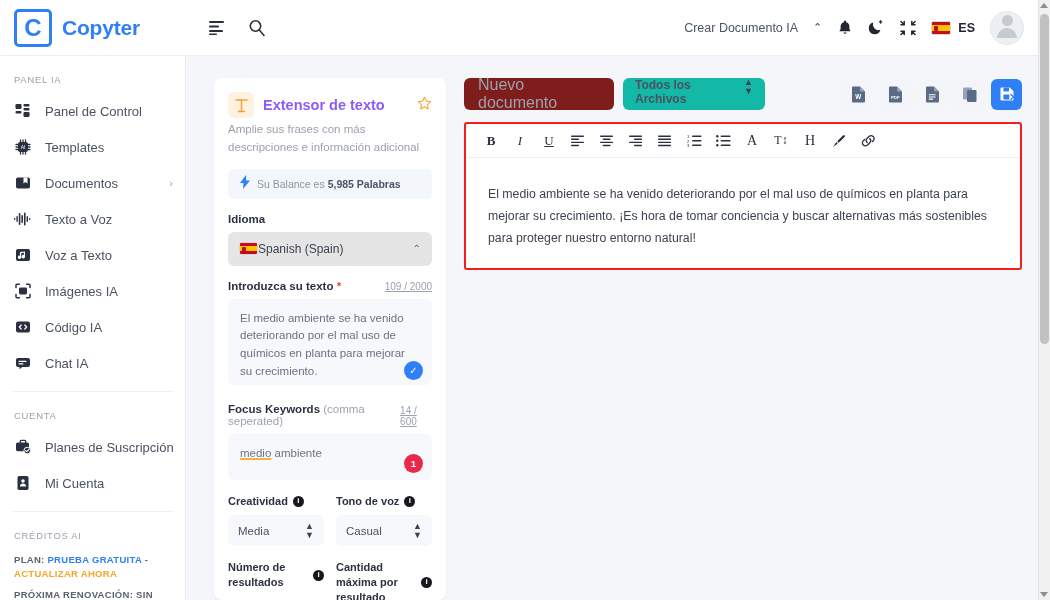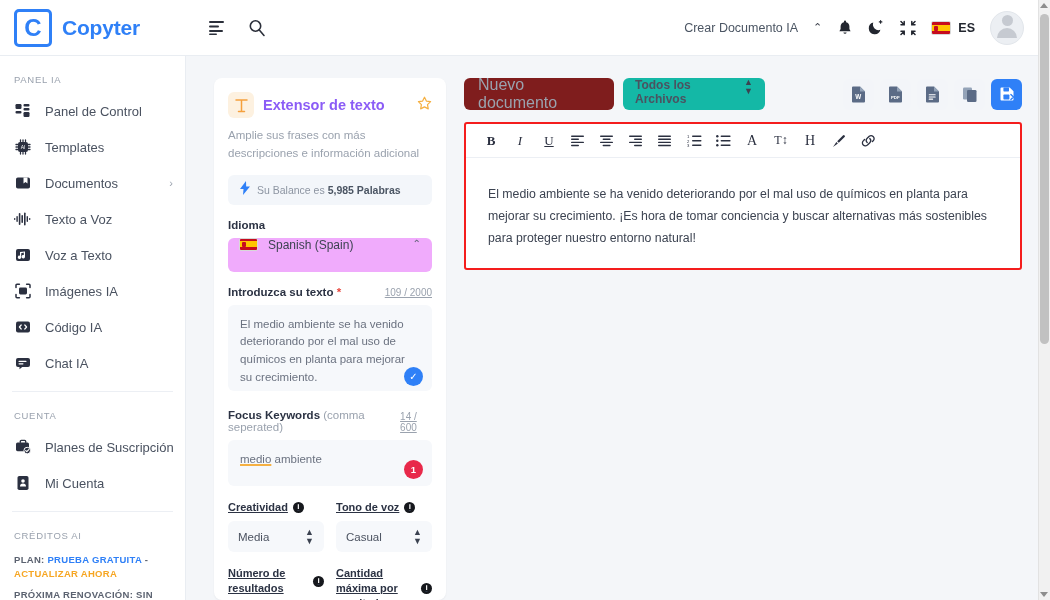--- a/index.html
+++ b/index.html
@@ -70,32 +70,32 @@
   
   .form-card {
     width: 232px; flex: none; background: #ffffff; border-radius: 8px;
     padding: 14px 14px 10px 14px; box-shadow: 0 1px 2px rgba(16,24,40,.05);
     height: 522px; overflow: hidden;
   }
   .fc-head { display: flex; align-items: center; gap: 9px; }
   .fc-badge { width: 26px; height: 26px; border-radius: 6px; background: #fdf1e0; display:flex; align-items:center; justify-content:center; color:#f5a03c; flex:none;}
   .fc-title { font-size: 14.5px; font-weight: bold; color: #8b5cf6; flex: 1; }
   .fc-star { color: #f5b042; font-size: 15px; cursor: pointer; }
-  .fc-desc { font-size: 11.5px; color: #9aa2ae; line-height: 1.55; margin-top: 9px; }
+  .fc-desc { font-size: 11.5px; color: #9aa2ae; line-height: 1.55; margin-top: 3px; }
   .balance { margin-top: 12px; background: #f3f6fa; border-radius: 6px; height: 30px; display:flex; align-items:center; gap:7px; padding: 0 12px; }
   .bolt { color: #2f80f7; font-size: 12px; }
   .balance-txt { font-size: 10.5px; color: #8d95a2; }
   .balance-txt b { color: #4b5563; }
   .fl { margin-top: 14px; display:flex; align-items:flex-end; justify-content:space-between; }
   .fl-label { font-size: 11.5px; font-weight: bold; color: #2b3243; }
   .req { color: #e8453c; }
   .fl-count { font-size: 10px; color: #9aa2ae; text-decoration: underline; }
   .sel-lang {
-    margin-top: 7px; height: 34px; background: #f0abfc; border-radius: 6px;
-    display:flex; align-items:flex-start; gap:10px; padding: 0 11px; cursor:pointer;
+    margin-top: 7px; height: 34px; background: #e5e5e5; border-radius: 6px;
+    display:flex; align-items:center; gap:0; padding: 0 11px; cursor:pointer;
   }
   .sel-lang .flag { width: 19px; height: 13px; }
   .sel-lang-txt { font-size: 12px; color: #3c4351; flex:1; }
   .sel-chev { font-size: 10px; color: #5a6170; }
   .ta-wrap { position: relative; margin-top: 7px; }
   .ta {
     width: 100%; height: 86px; background: #f6f8fb; border: none; border-radius: 6px;
     padding: 11px 12px; font-size: 11.5px; color: #6b7280; line-height: 1.55;
     font-family: "Liberation Sans", sans-serif; resize: none;
   }
@@ -104,21 +104,21 @@
     position: absolute; right: 9px; bottom: 9px; width: 19px; height: 19px; border-radius: 50%;
     background: #2f80f7; color:#fff; font-size: 10px; display:flex; align-items:center; justify-content:center;
   }
   .badge-num {
     position: absolute; right: 9px; bottom: 7px; width: 19px; height: 19px; border-radius: 50%;
     background: #e8294a; color:#fff; font-size: 9.5px; font-weight:bold; display:flex; align-items:center; justify-content:center;
   }
   .kw-underline { text-decoration: underline; text-decoration-color:#f5b042; text-decoration-thickness:2px; }
   .two-col { display:flex; gap: 12px; margin-top: 14px; }
   .col { flex: 1; min-width: 0; }
-  .col-label { font-size: 11px; font-weight: bold; color: #2b3243; display:flex; align-items:center; gap:5px; line-height:1.35;text-decoration:underline; }
+  .col-label { font-size: 11px; font-weight: bold; color: #2b3243; display:flex; align-items:center; gap:5px; line-height:1.35; }
   .info-dot { width:11px; height:11px; border-radius:50%; background:#16181d; color:#fff; font-size:8px; font-weight:bold; display:inline-flex; align-items:center; justify-content:center; flex:none;}
   .mini-sel {
     margin-top: 7px; height: 31px; background:#f6f8fb; border-radius:6px; display:flex;
     align-items:center; justify-content:space-between; padding: 0 10px; font-size: 11.5px; color:#4b5260; cursor:pointer;
   }
   .updown { font-size: 9px; color:#3b4250; line-height:1; }
 
   
   .editor-col { flex: 1; min-width: 0; }
   .ed-toolbar-top { display: flex; align-items: center; gap: 9px; }

